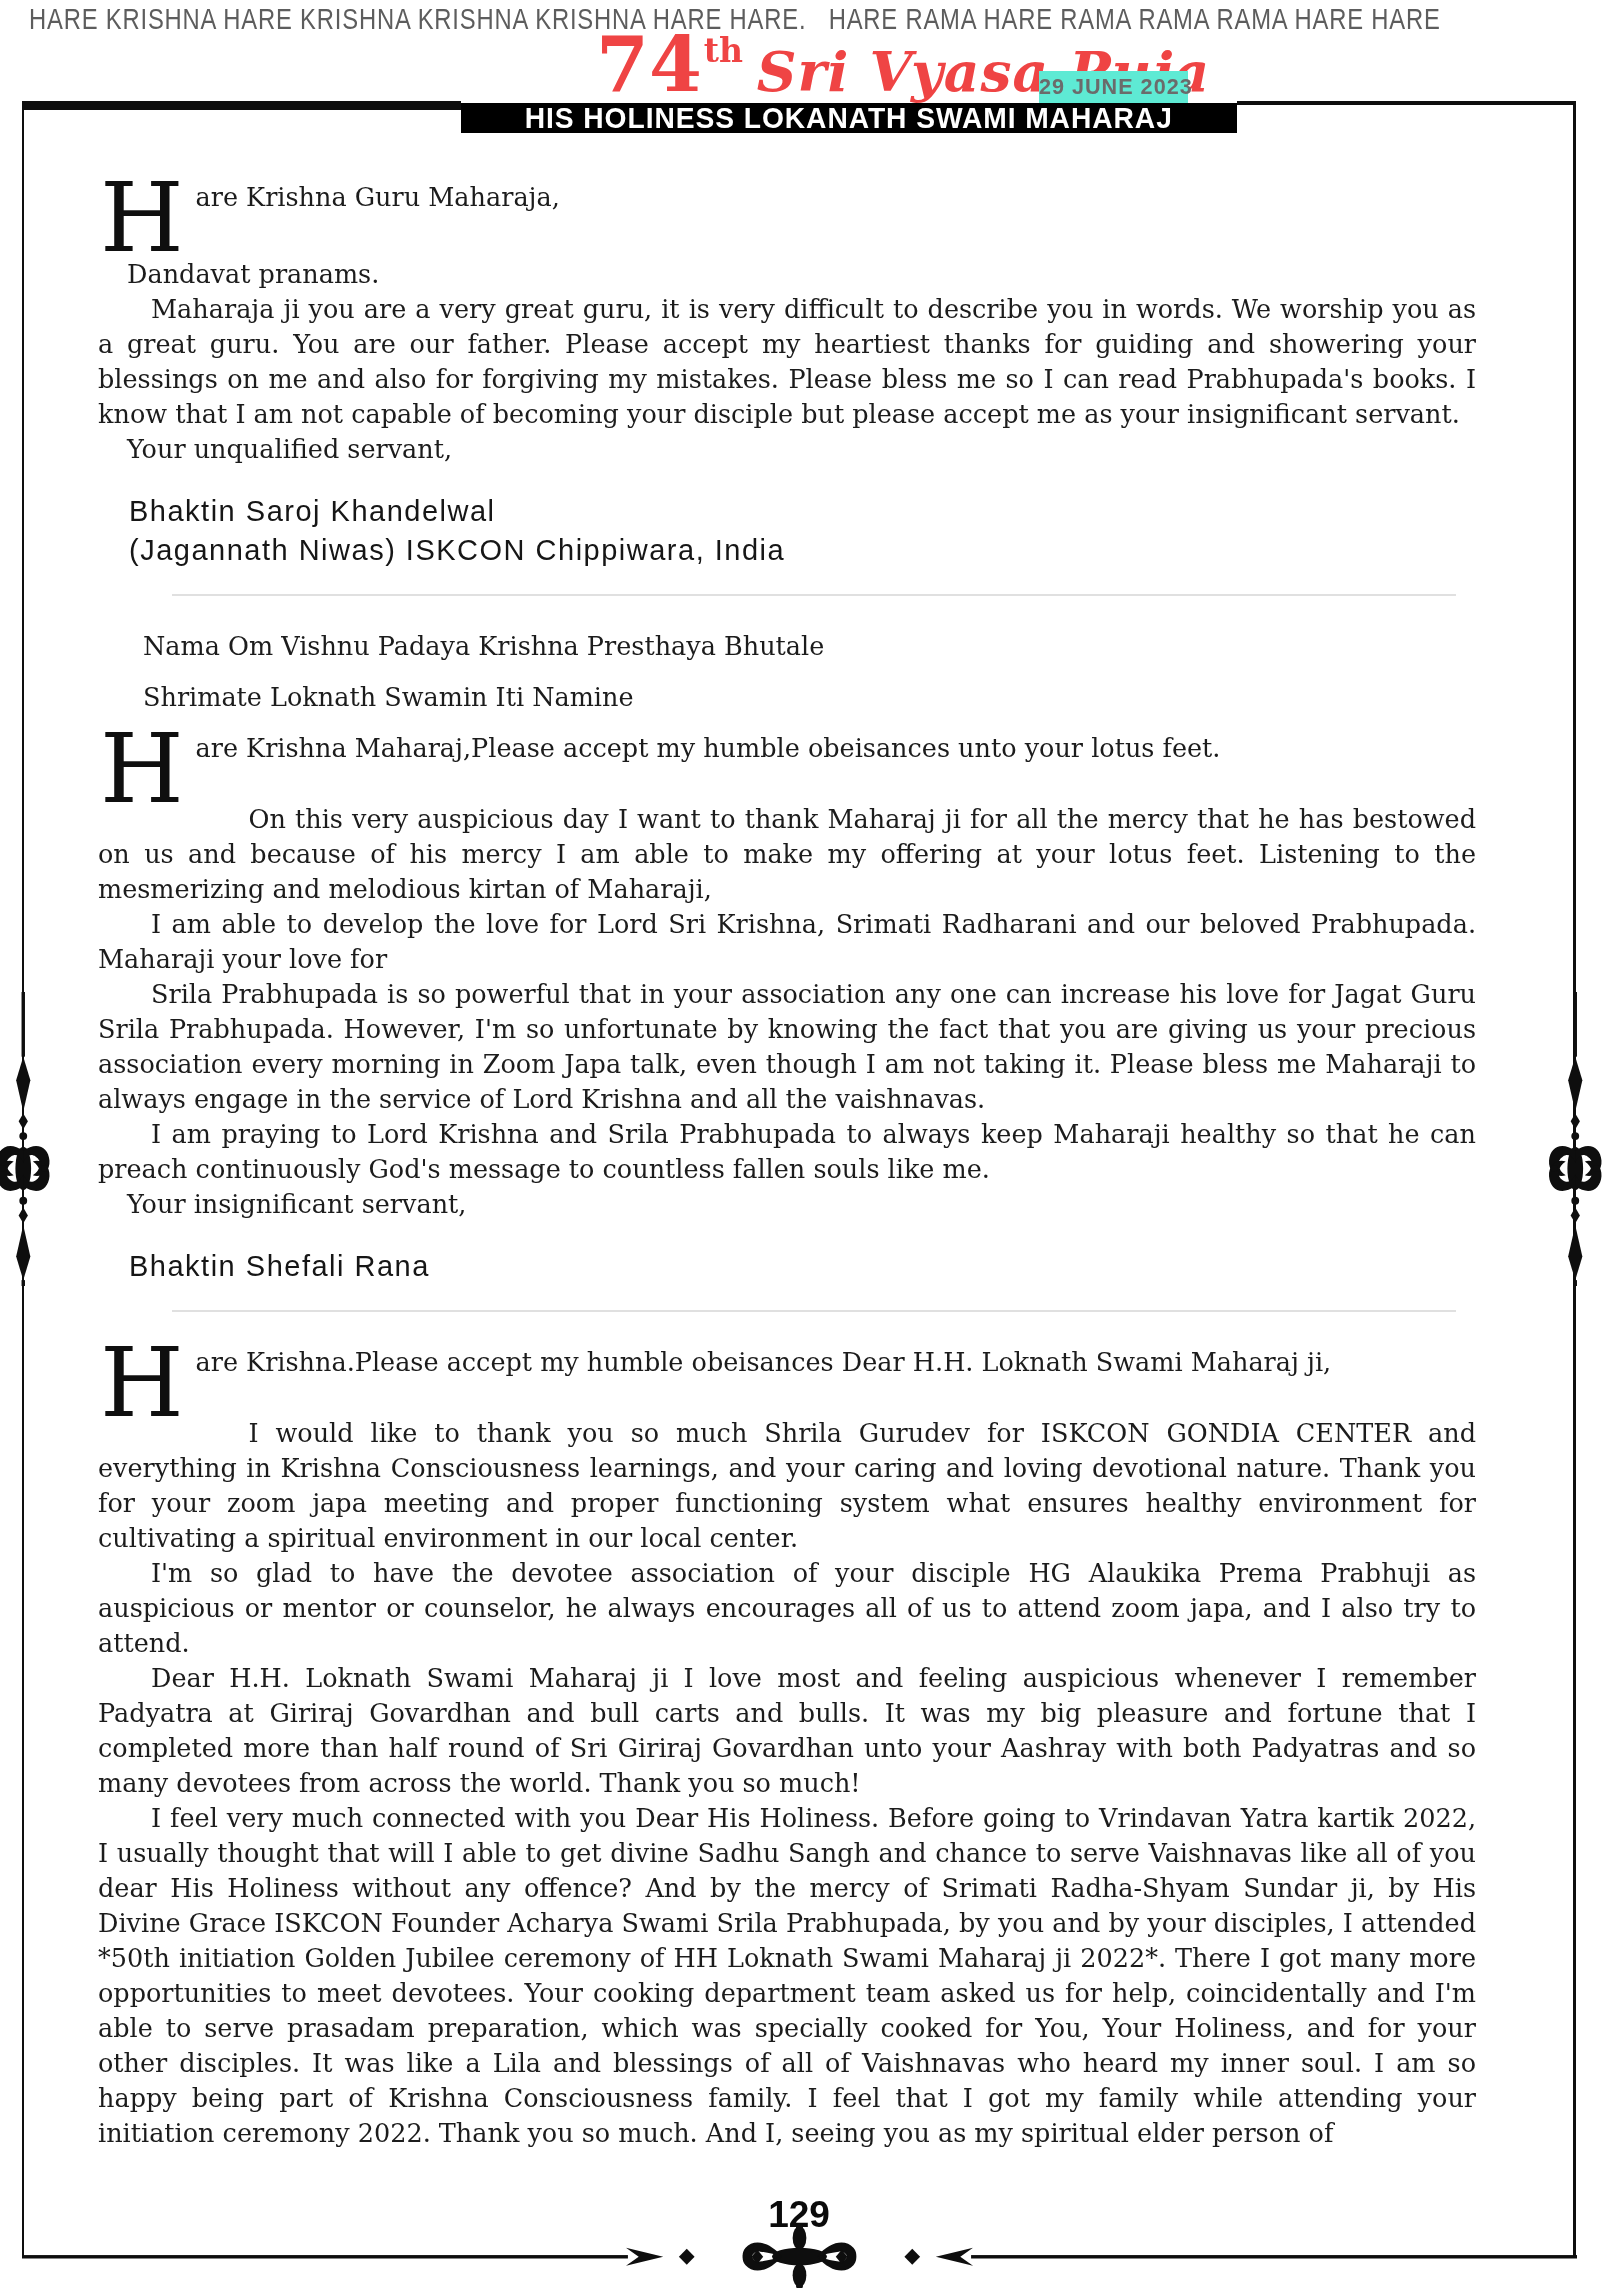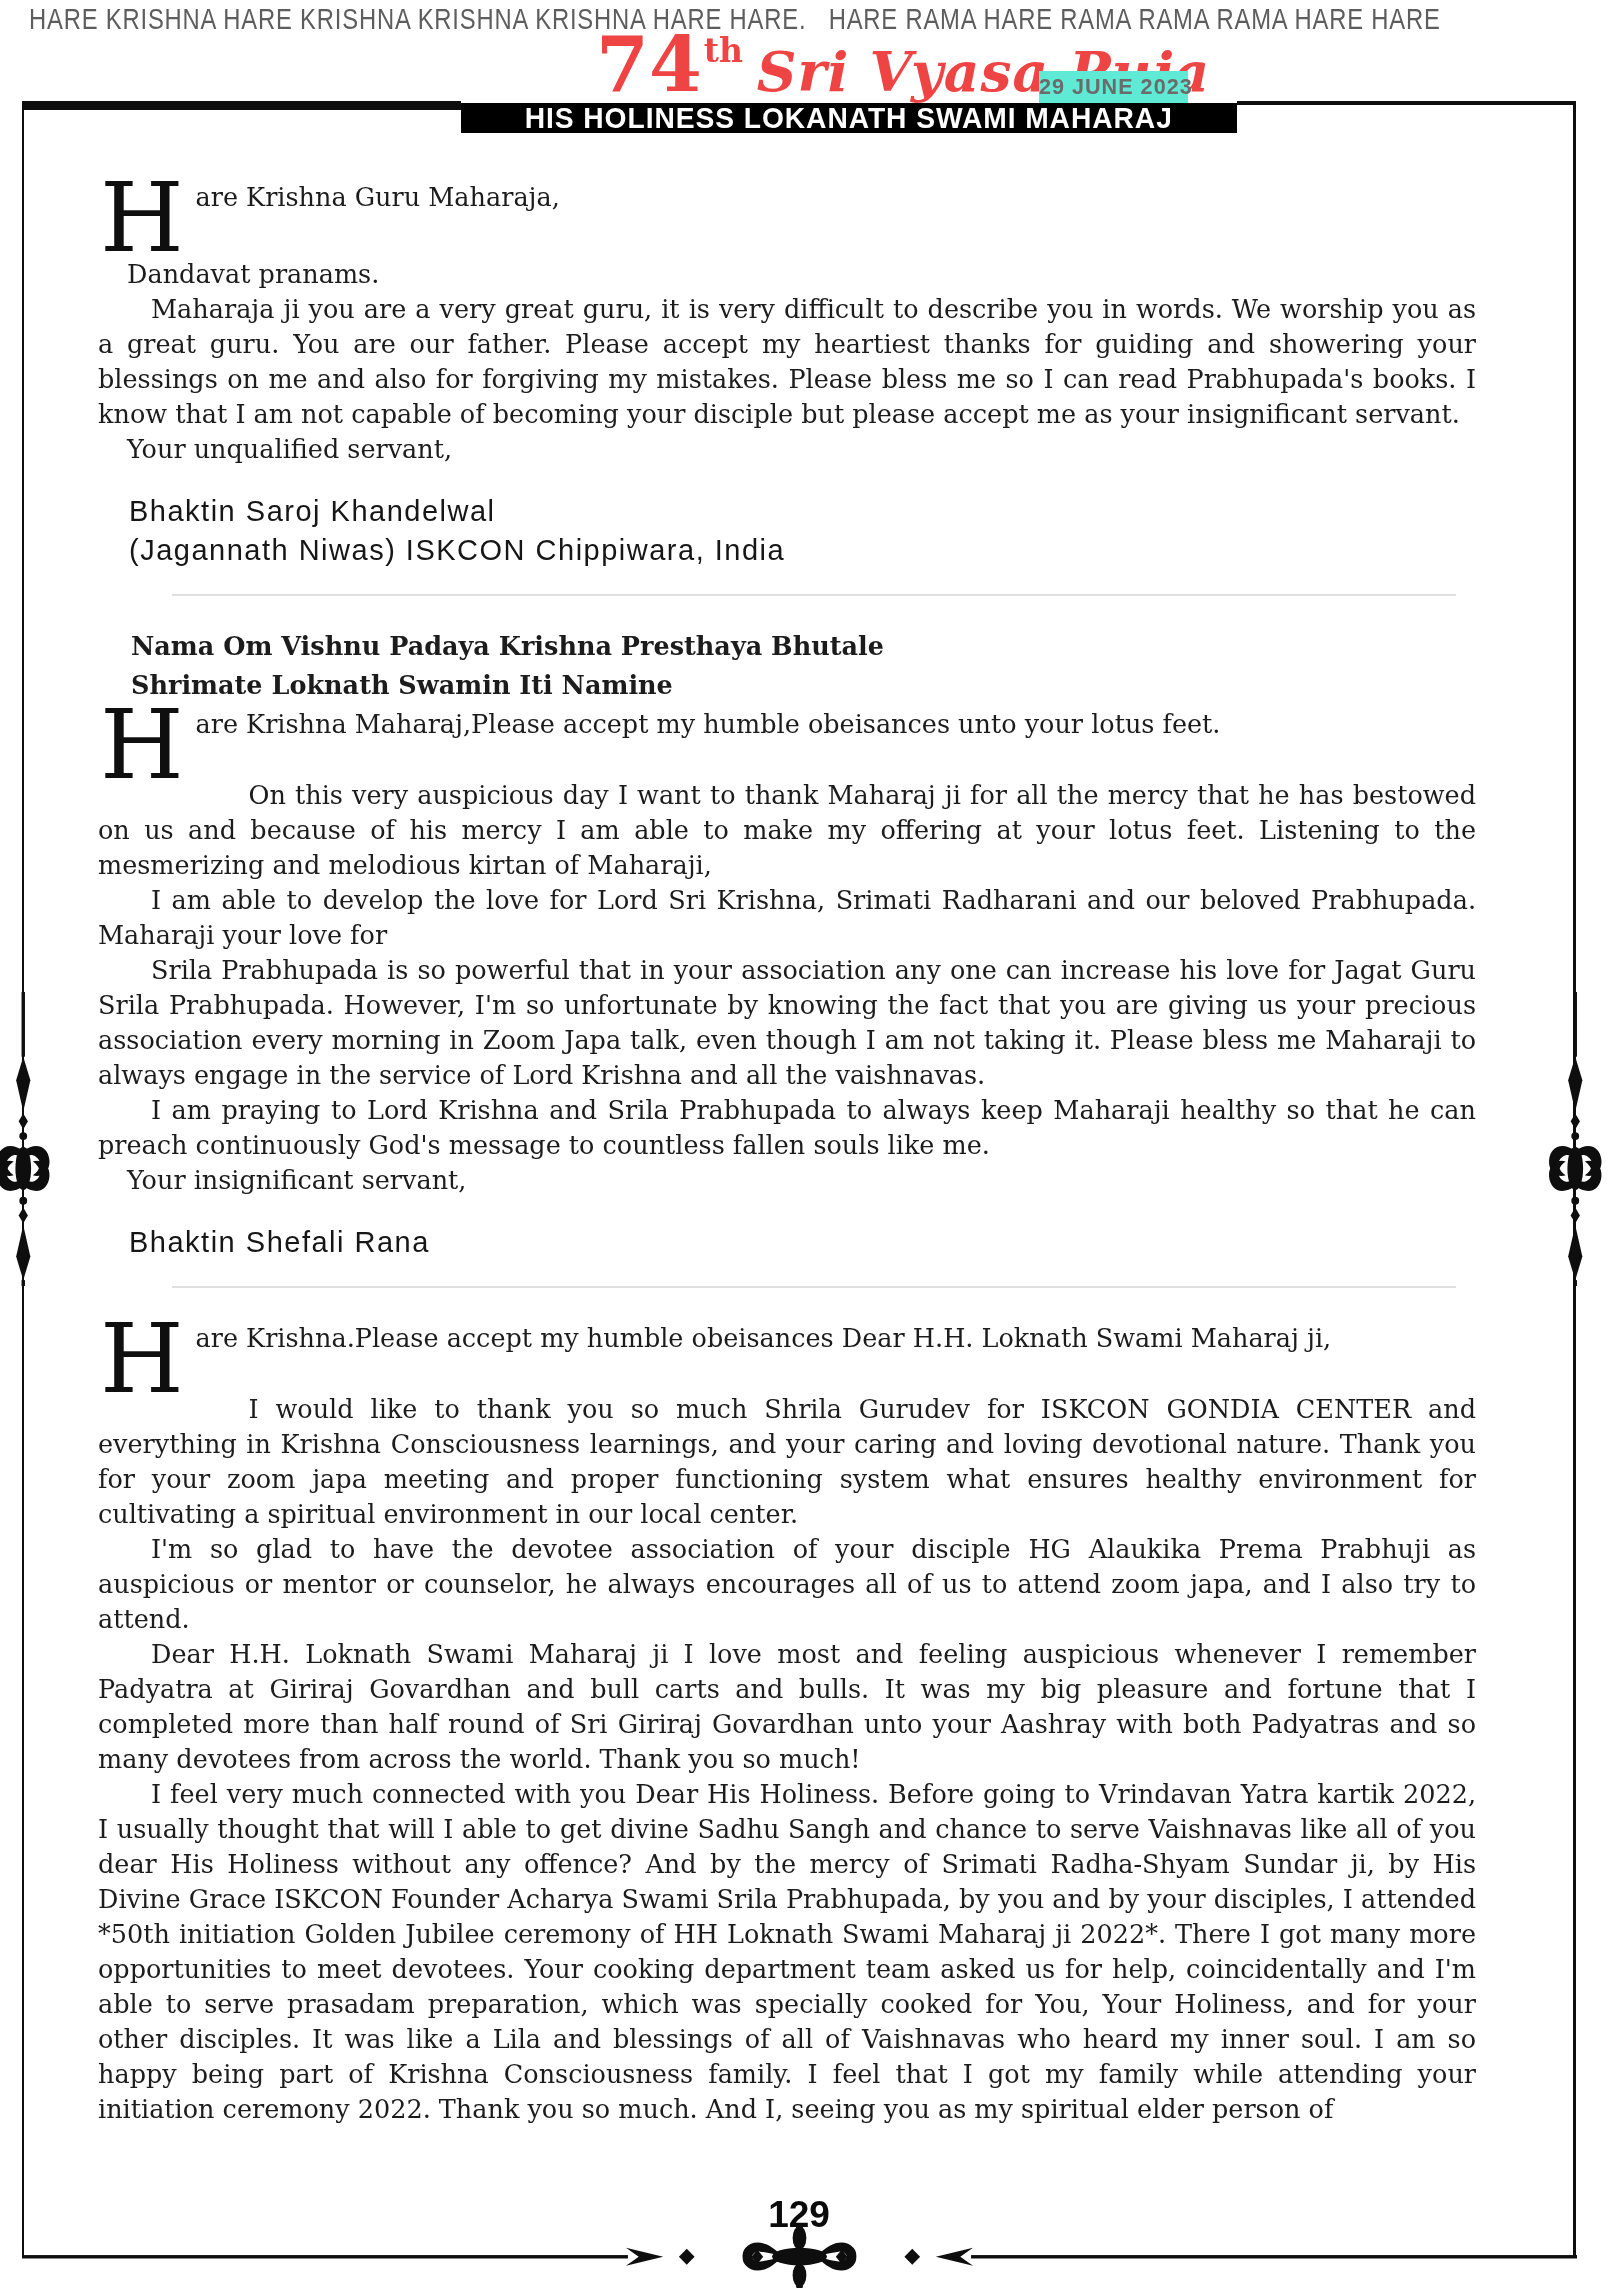--- a/index.html
+++ b/index.html
@@ -31,21 +31,21 @@
   .banner{position:absolute;left:461px;top:103px;width:776px;height:30px;background:#000;
           display:flex;align-items:center;justify-content:center;}
   .banner span{color:#fff;font-family:"Liberation Sans",sans-serif;font-weight:700;font-size:30px;
                letter-spacing:1px;transform:scaleX(0.94);white-space:nowrap;}
 
   
   .content{position:absolute;left:98px;top:147px;width:1378px;font-size:25.5px;line-height:35px;
            text-align:justify;}
   .letter{margin:0;}
   .letter:first-child{margin-top:33px;}
-  .invocation-line{margin:4px;text-align:left;padding-left:29px;font-weight:bold;}
+  .invocation-line{margin:16px;text-align:left;padding-left:29px;}
   .letter-opening{margin:0;min-height:71px;text-align:left;}
   .dropcap{float:left;font-size:96px;line-height:69px;height:69px;padding:3.9px 11.8px 0 2px;color:#0f0f0f;}
   .sub-salutation{margin:5.9px 0 0 0;padding-left:29px;text-align:left;}
   .letter-paragraph{margin:0;text-indent:53px;}
   .letter-closing{margin:0;padding-left:29px;text-align:left;}
   .signature-block{margin-top:25.5px;padding-left:31px;font-family:"Liberation Sans",sans-serif;
                    font-size:29px;letter-spacing:1.5px;line-height:39px;color:#161616;text-align:left;}
   .letter-divider{height:2px;background:#e0e0e0;margin:23.5px 19.6px 33px 74px;}
 
   

